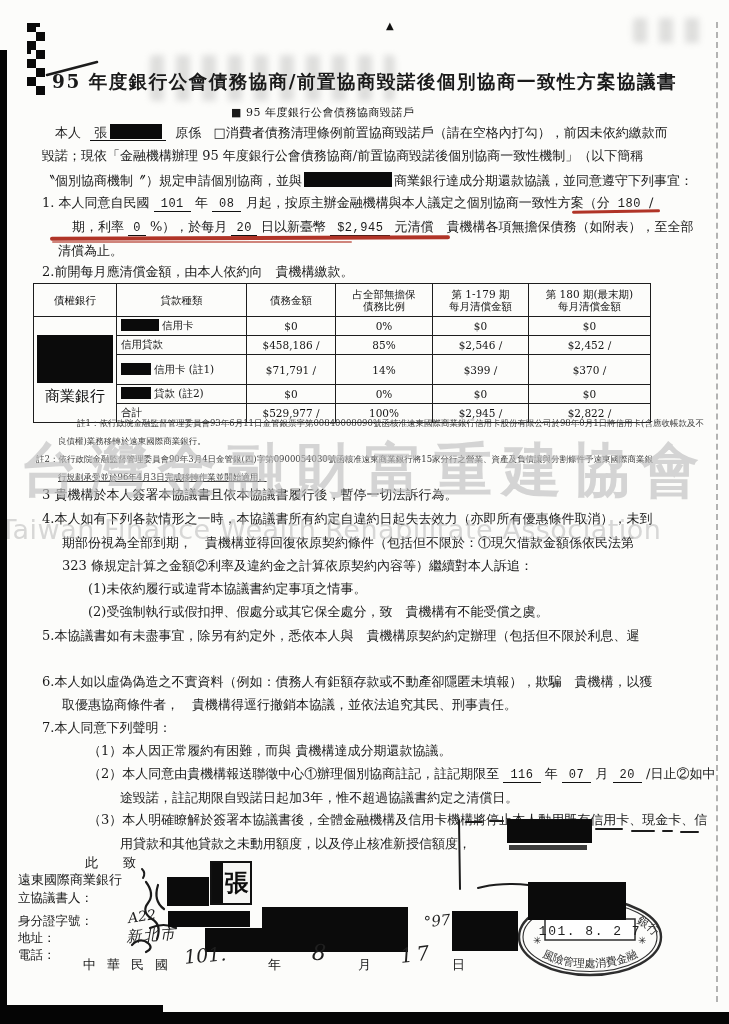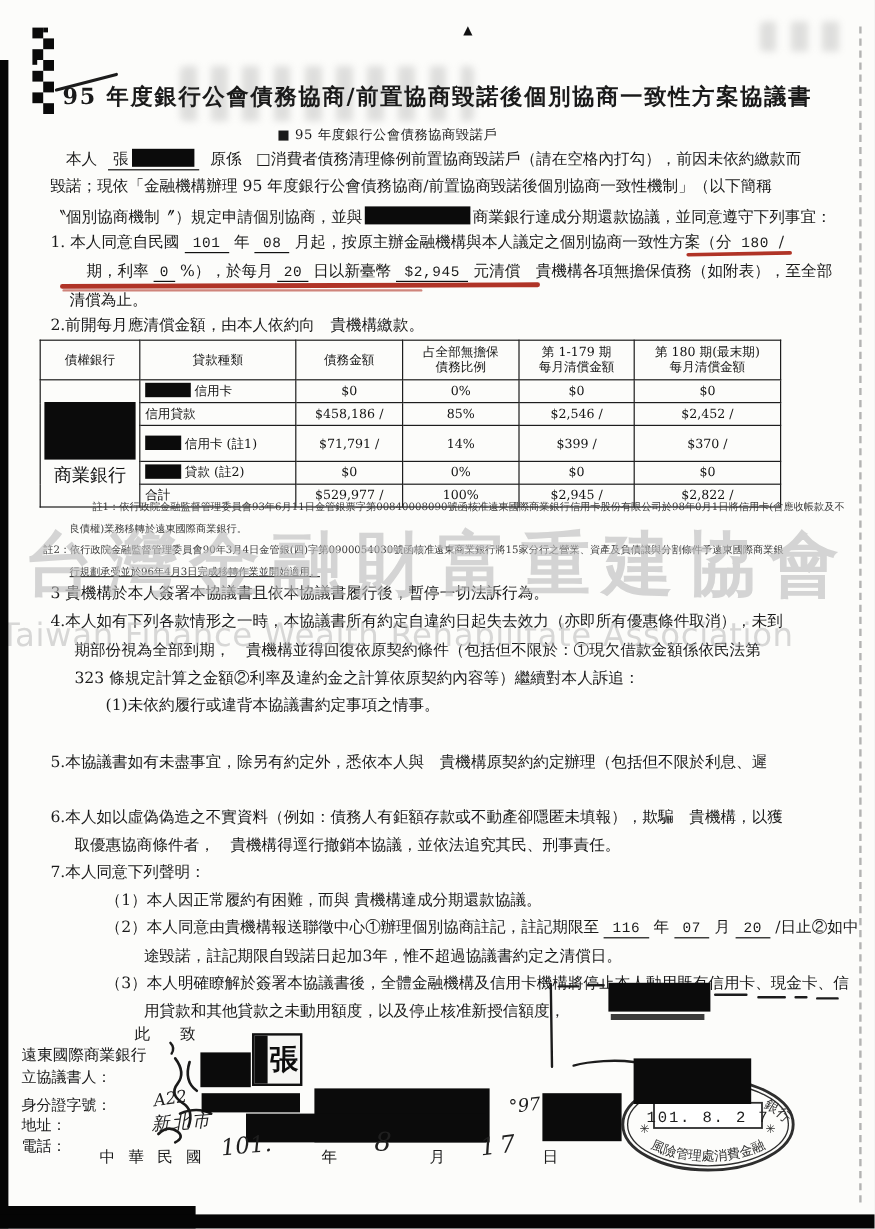--- a/index.html
+++ b/index.html
@@ -169,39 +169,40 @@
   <div class="line small" style="left:58px;top:470px;text-decoration:underline;">行規劃承受並於96年4月3日完成移轉作業並開始適用。</div>
 
   <div class="wm-cjk">台灣金融財富重建協會</div>
   <div class="wm-en">Taiwan Finance Wealth Rehabilitate Association</div>
 
   <div class="line" style="left:42px;top:487px;">3 貴機構於本人簽署本協議書且依本協議書履行後，暫停一切法訴行為。</div>
   <div class="line" style="left:42px;top:511px;">4.本人如有下列各款情形之一時，本協議書所有約定自違約日起失去效力（亦即所有優惠條件取消），未到</div>
   <div class="line" style="left:62px;top:535px;">期部份視為全部到期，　貴機構並得回復依原契約條件（包括但不限於：①現欠借款金額係依民法第</div>
   <div class="line" style="left:62px;top:558px;">323 條規定計算之金額②利率及違約金之計算依原契約內容等）繼續對本人訴追：</div>
   <div class="line" style="left:88px;top:581px;">(1)未依約履行或違背本協議書約定事項之情事。</div>
+  <div class="line" style="left:88px;top:604px;">(2)受強制執行或假扣押、假處分或其它保全處分，致　貴機構有不能受償之虞。</div>
   <div class="line" style="left:42px;top:628px;">5.本協議書如有未盡事宜，除另有約定外，悉依本人與　貴機構原契約約定辦理（包括但不限於利息、遲</div>
   <div class="line" style="left:42px;top:674px;">6.本人如以虛偽偽造之不實資料（例如：債務人有鉅額存款或不動產卻隱匿未填報），欺騙　貴機構，以獲</div>
   <div class="line" style="left:62px;top:697px;">取優惠協商條件者，　貴機構得逕行撤銷本協議，並依法追究其民、刑事責任。</div>
   <div class="line" style="left:42px;top:720px;">7.本人同意下列聲明：</div>
   <div class="line" style="left:88px;top:743px;">（1）本人因正常履約有困難，而與 貴機構達成分期還款協議。</div>
   <div class="line" style="left:88px;top:766px;">
     <span>（2）本人同意由貴機構報送聯徵中心①辦理個別協商註記，註記期限至</span>
     <span class="fill">116</span>
     <span>年</span>
     <span class="fill">07</span>
     <span>月</span>
     <span class="fill">20</span>
     <span>∕日止②如中</span>
   </div>
   <div class="line" style="left:120px;top:790px;">途毀諾，註記期限自毀諾日起加3年，惟不超過協議書約定之清償日。</div>
   <div class="line" style="left:88px;top:812px;">（3）本人明確瞭解於簽署本協議書後，全體金融機構及信用卡機構將停止本人動用既有信用卡、現金卡、信</div>
   <div class="line" style="left:120px;top:836px;">用貸款和其他貸款之未動用額度，以及停止核准新授信額度，</div>
 
-  <div class="line" style="left:112px;top:855px;letter-spacing:6px;">此　致</div>
+  <div class="line" style="left:85px;top:855px;letter-spacing:6px;">此　致</div>
   <div class="line" style="left:18px;top:872px;">遠東國際商業銀行</div>
   <div class="line" style="left:18px;top:890px;font-size:12.5px;">立協議書人：</div>
   <div class="line" style="left:18px;top:913px;font-size:12.5px;">身分證字號：</div>
   <div class="line" style="left:18px;top:930px;font-size:12.5px;">地址：</div>
   <div class="line" style="left:18px;top:947px;font-size:12.5px;">電話：</div>
 
   <div class="line" style="left:83px;top:957px;letter-spacing:11px;">中華民國</div>
   <div class="line" style="left:268px;top:957px;">年</div>
   <div class="line" style="left:358px;top:957px;">月</div>
   <div class="line" style="left:452px;top:957px;">日</div>

